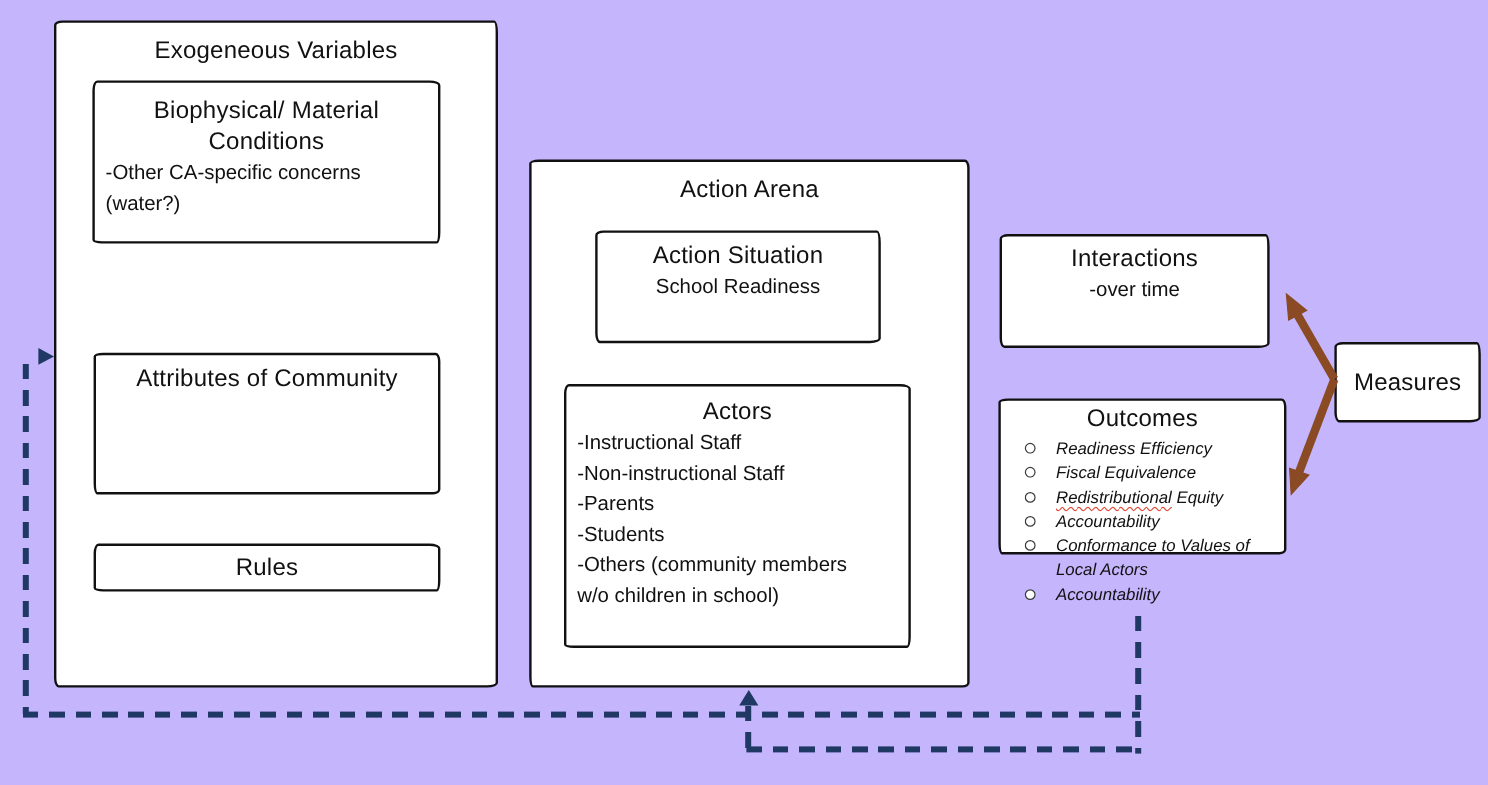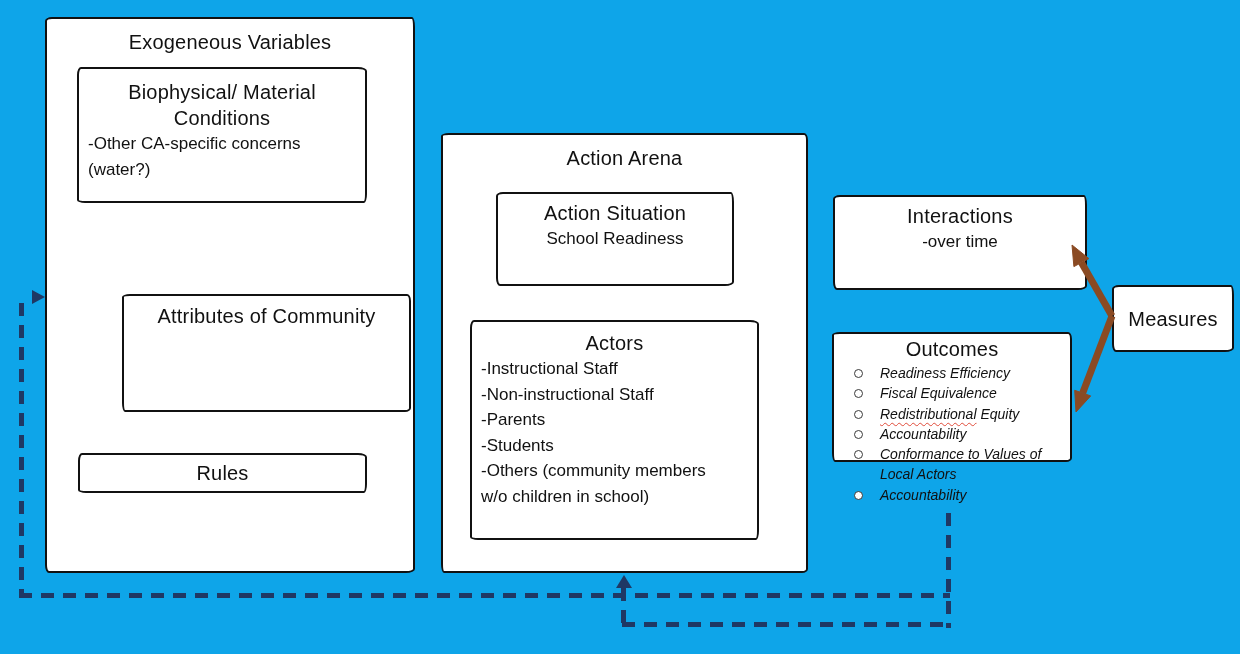--- a/index.html
+++ b/index.html
@@ -1,17 +1,17 @@
 <!DOCTYPE html>
 <html><head>
 <meta charset="utf-8">
 <style>
   html,body{margin:0;padding:0;background:#fff;}
   #stage{
-    position:relative;width:1240px;height:654px;background:#0ea5e9;overflow:hidden;
+    position:relative;width:1240px;height:654px;background:#c4b5fd;overflow:hidden;
     font-family:"Liberation Sans", sans-serif;color:#111;
   }
   .box{
     position:absolute;box-sizing:border-box;background:#fff;
     border:2.6px solid #111;
   }
   
   .sk1{border-radius:7px 3px 9px 4px / 4px 10px 4px 8px;}
   .sk2{border-radius:4px 9px 3px 8px / 8px 4px 9px 3px;}
   .sk3{border-radius:8px 4px 6px 3px / 3px 7px 4px 9px;}
@@ -50,21 +50,21 @@
     <div class="box-title" style="padding-top:10px;">Exogeneous Variables</div>
   </div>
 
   <div class="box sk2" style="left:77px;top:67px;width:290px;height:136px;">
     <div class="box-title" style="padding:10px 18px 0 18px;">Biophysical/ Material Conditions</div>
     <ul class="plain-list">
       <li style="width:245px;">-Other CA-specific concerns (water?)</li>
     </ul>
   </div>
 
-  <div class="box sk3" style="left:78px;top:294px;width:289px;height:118px;margin-left:44px;">
+  <div class="box sk3" style="left:78px;top:294px;width:289px;height:118px;">
     <div class="box-title" style="padding-top:7px;">Attributes of Community</div>
   </div>
 
   <div class="box sk2 center-flex" style="left:78px;top:453px;width:289px;height:40px;">
     <div class="box-title">Rules</div>
   </div>
 
   <div class="box sk3" style="left:441px;top:133px;width:367px;height:440px;">
     <div class="box-title" style="padding-top:10px;">Action Arena</div>
   </div>
@@ -78,21 +78,21 @@
     <div class="box-title" style="padding-top:8px;">Actors</div>
     <ul class="plain-list">
       <li>-Instructional Staff</li>
       <li>-Non-instructional Staff</li>
       <li>-Parents</li>
       <li>-Students</li>
       <li style="width:228px;">-Others (community members w/o children in school)</li>
     </ul>
   </div>
 
-  <div class="box sk1" style="left:833px;top:195px;width:254px;height:95px;">
+  <div class="box sk1" style="left:833px;top:195px;width:225px;height:95px;">
     <div class="box-title" style="padding-top:6px;">Interactions</div>
     <div class="sub">-over time</div>
   </div>
 
   <div class="box sk3" style="left:832px;top:332px;width:240px;height:130px;">
     <div class="box-title" style="padding-top:3px;line-height:25px;">Outcomes</div>
     <ul class="out-list">
       <li><span class="bullet"></span><span>Readiness Efficiency</span></li>
       <li><span class="bullet"></span><span>Fiscal Equivalence</span></li>
       <li><span class="bullet"></span><span class="squiggle">Redistributional</span><span> Equity</span></li>

